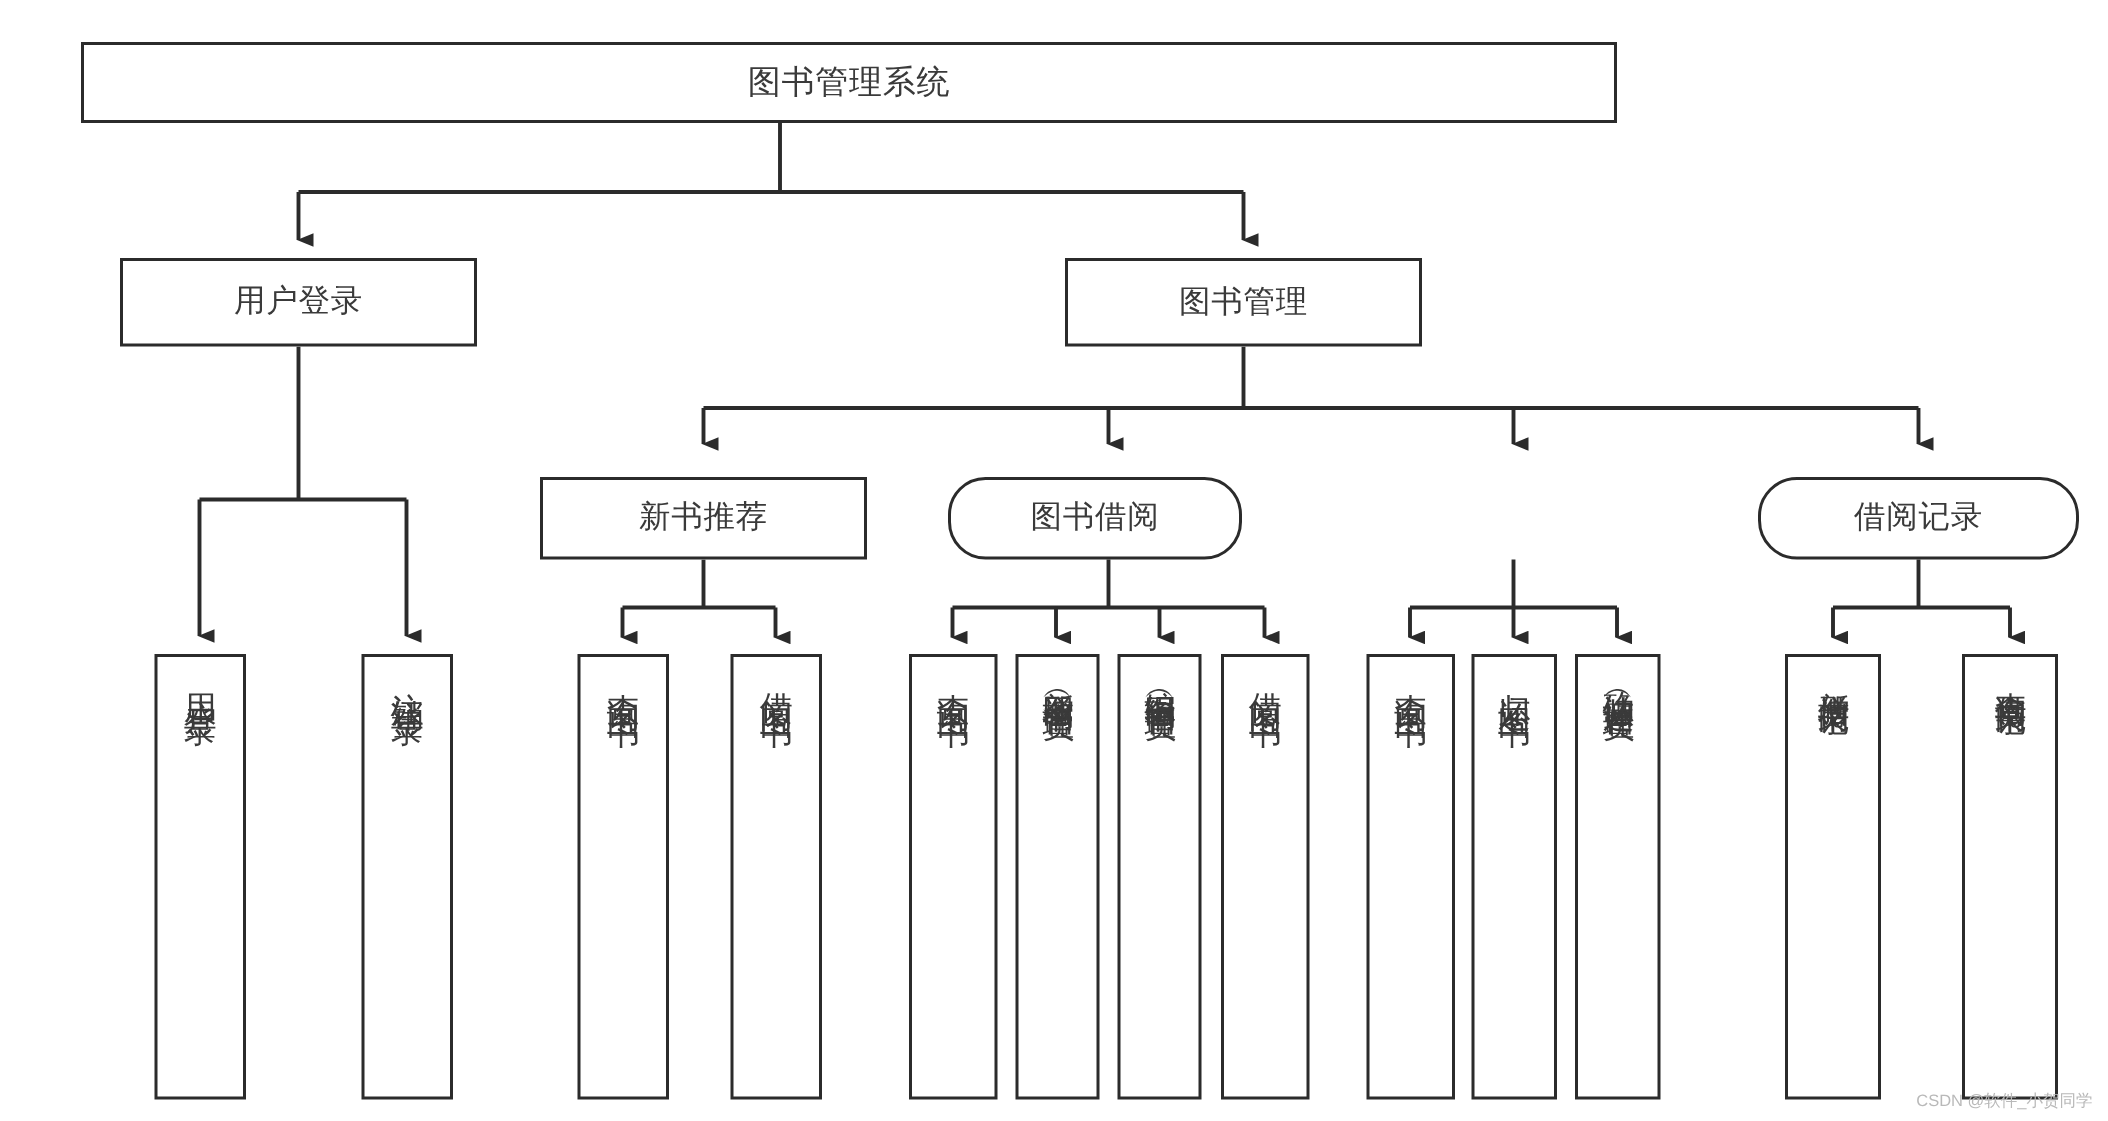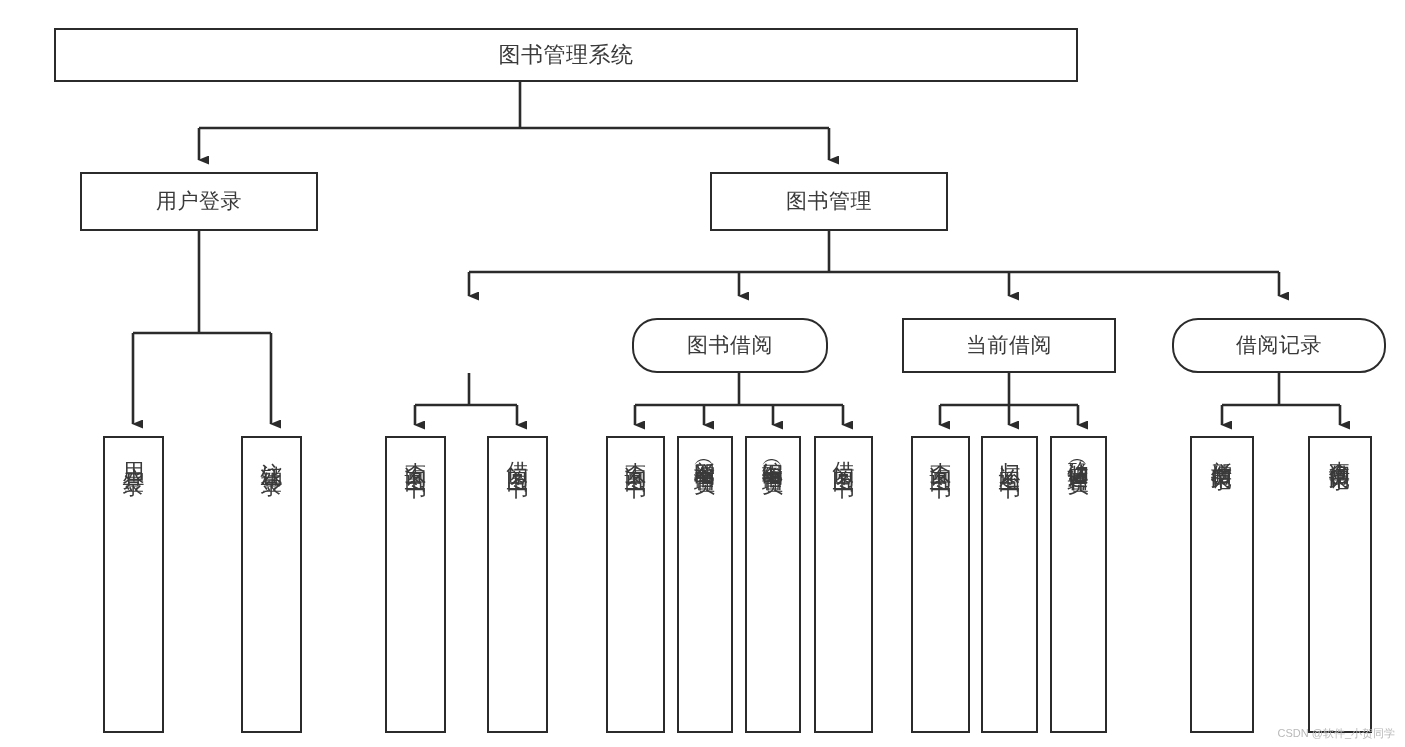--- a/index.html
+++ b/index.html
@@ -139,26 +139,26 @@
     <span class="label">图书管理系统</span>
   </div>
 
   <div class="node horiz" style="left:80px; top:172px; width:238px; height:59px;">
     <span class="label">用户登录</span>
   </div>
   <div class="node horiz" style="left:710px; top:172px; width:238px; height:59px;font-family:Liberation Serif, serif;">
     <span class="label">图书管理</span>
   </div>
 
+  <div class="node horiz" style="left:360px; top:318px; width:218px; height:55px;">
+    <span class="label">新书推荐</span>
+  </div>
   <div class="node horiz" style="left:632px; top:318px; width:196px; height:55px;border-radius:25px;">
     <span class="label">图书借阅</span>
   </div>
-  <div class="node horiz" style="left:902px; top:318px; width:214px; height:55px;">
-    <span class="label">当前借阅</span>
-  </div>
   <div class="node horiz" style="left:1172px; top:318px; width:214px; height:55px;border-radius:26px;">
     <span class="label">借阅记录</span>
   </div>
 
   <div class="node vert" style="left:103px; top:436px; width:61px; height:297px;">
     <span class="label">用户登录</span>
   </div>
   <div class="node vert" style="left:241px; top:436px; width:61px; height:297px;">
     <span class="label">注销登录</span>
   </div>

